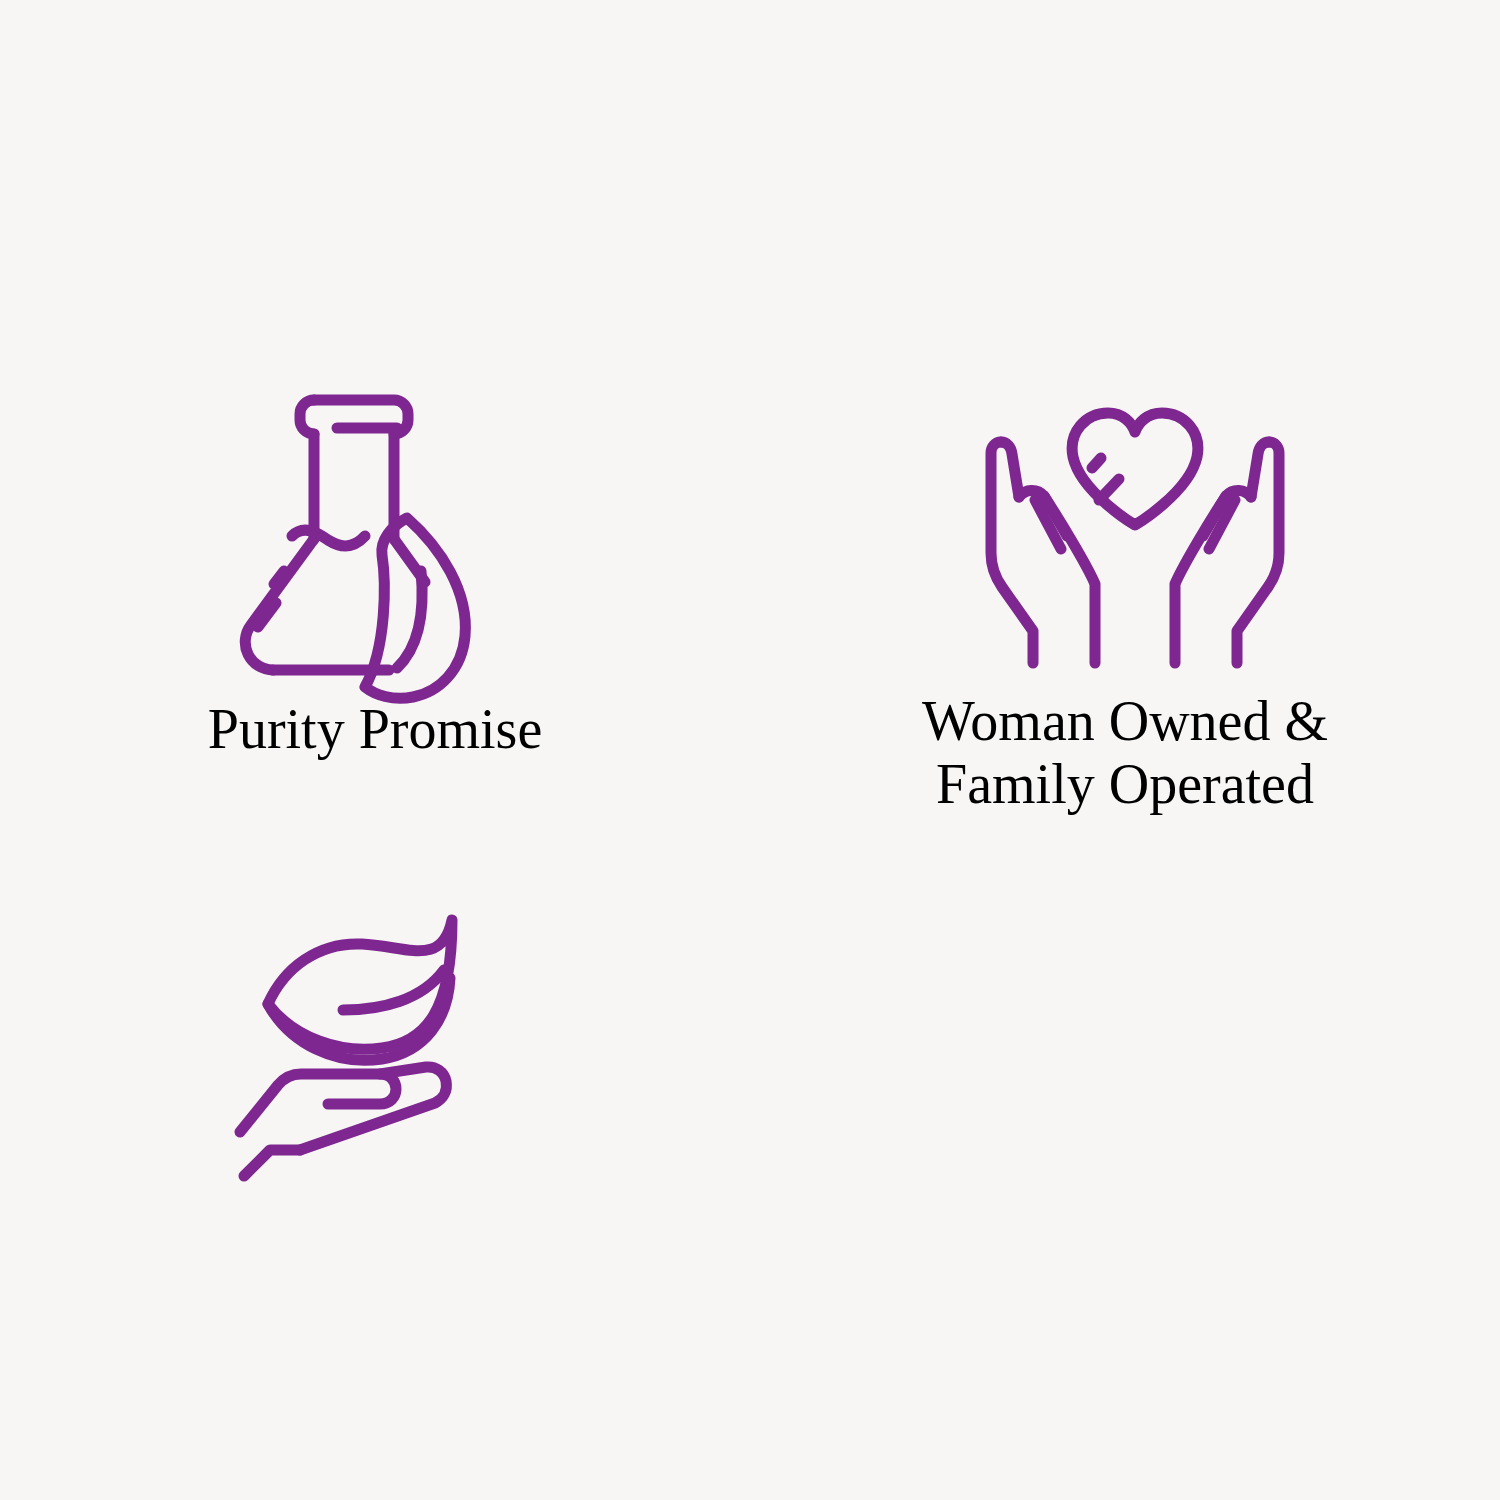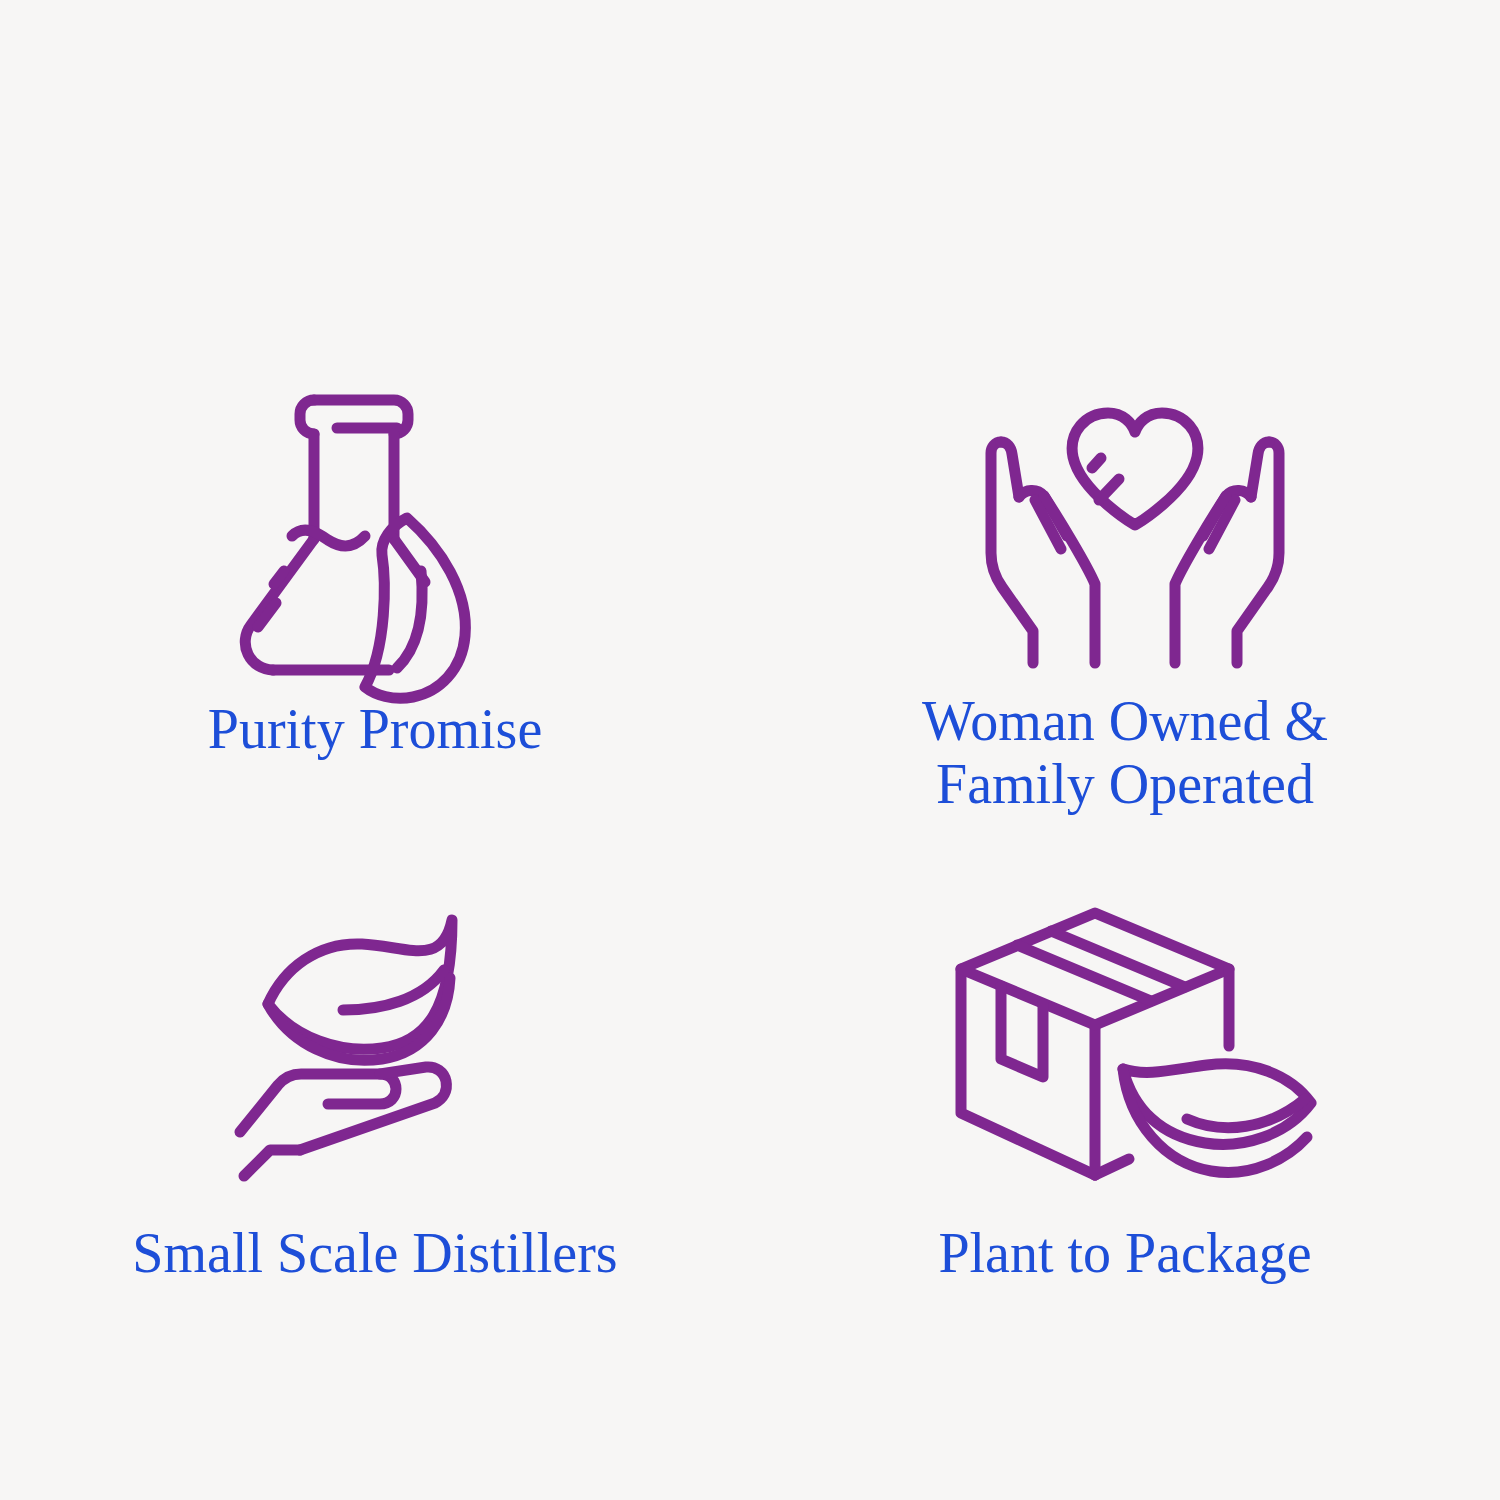--- a/index.html
+++ b/index.html
@@ -80,21 +80,21 @@
     display: block;
     overflow: visible;
   }
 
   .feature-label {
     margin-top: 22px;
     font-family: "Liberation Serif", "DejaVu Serif", serif;
     font-weight: 400;
     font-size: 56px;
     line-height: 1.12;
-    color: #1d4ed8;
+    color: #000000;
     text-align: center;
     white-space: pre-line;
     max-width: 640px;
   }
 
   
   .cell-purity .icon-box { transform: translate(-6px, 2px); }
   .cell-purity .feature-label { margin-top: 30px; }
 
   .cell-woman .icon-box { transform: translate(10px, 12px); }
@@ -197,49 +197,17 @@
           <path d="M113 106 C152 106 192 96 214 66"></path>
 
           <path d="M10 228 L48 181 C54 174 62 170 71 170 L150 170
                    C160 170 166 177 166 185 C166 193 160 200 150 200 L98 200"></path>
 
           <path d="M150 170 L196 163 C206 162 214 168 216 177 C218 187 213 195 205 199 L70 246"></path>
 
           <path d="M70 246 L40 246 L14 272"></path>
         </svg>
       </div>
-      <div class="feature-label">Small Scale Distillers</div>
     </div>
 
-    <div class="feature row2 cell-package">
-      <div class="icon-box">
-        <svg width="420" height="300" viewBox="0 0 420 300" fill="none" stroke="#7f2790" stroke-width="11" stroke-linecap="round" stroke-linejoin="round" aria-hidden="true">
-
-          <path d="M22 78 L22 222 L156 284"></path>
-
-          <path d="M156 284 L190 268"></path>
-          <path d="M156 134 L156 284"></path>
-
-          <path d="M22 78 L156 22 L290 78 L156 134 Z"></path>
-
-          <path d="M290 78 L290 155"></path>
-
-          <path d="M78 54 L212 110"></path>
-          <path d="M112 40 L246 96"></path>
-
-          <path d="M62 95 L62 168 L104 186 L104 113"></path>
-
-          <path d="M184 178
-                   C208 186 236 178 268 174
-                   C312 168 352 184 372 212
-                   C348 244 304 258 266 252
-                   C222 245 194 218 184 178 Z"></path>
-
-          <path d="M184 178 C190 232 226 272 272 280 C312 287 348 268 368 246"></path>
-
-          <path d="M248 228 C284 244 330 238 366 208"></path>
-        </svg>
-      </div>
-      <div class="feature-label">Plant to Package</div>
-    </div>
 
   </div>
 </div>
 
 </body></html>

